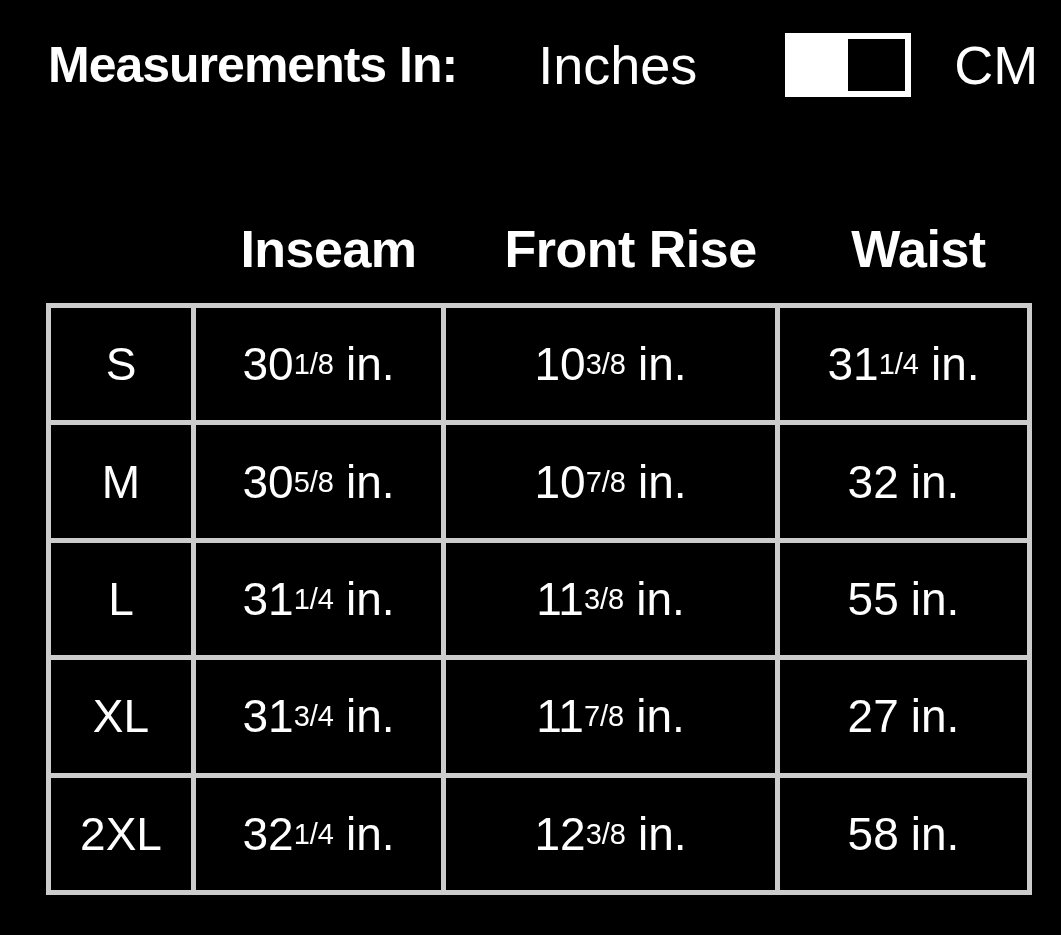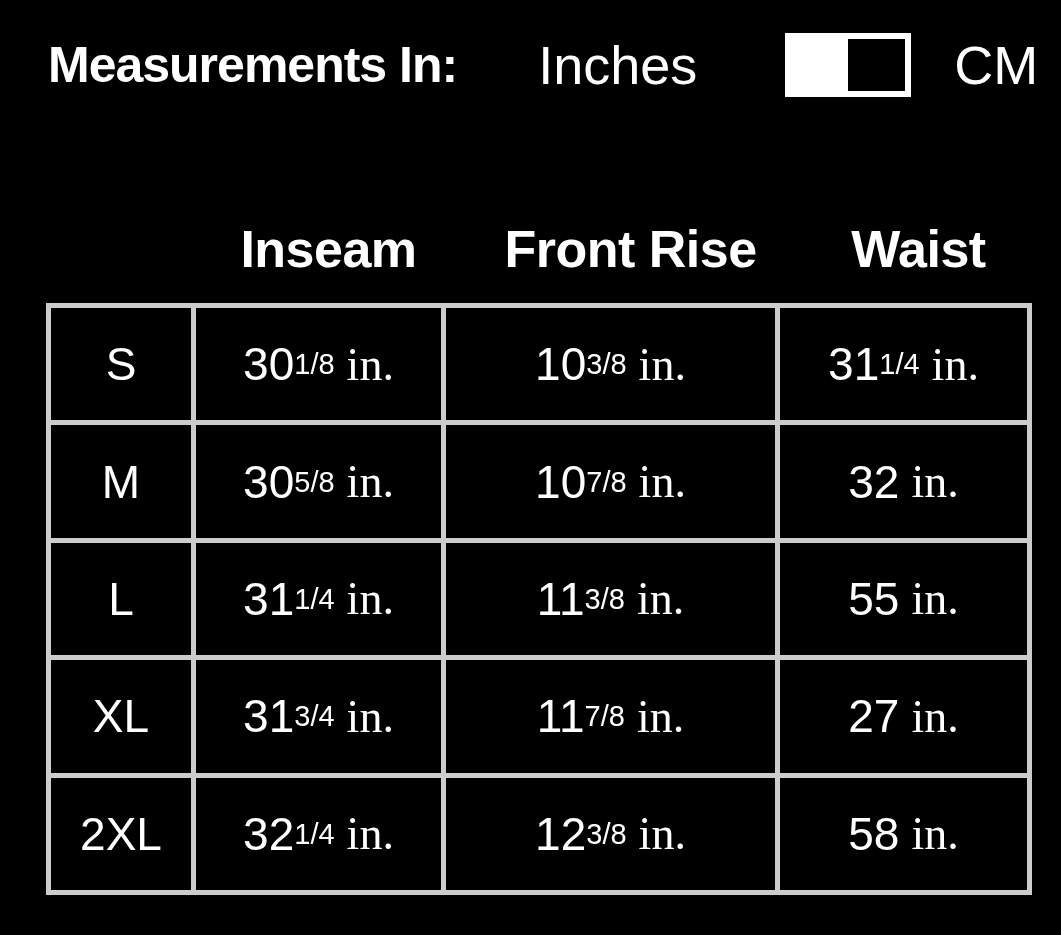--- a/index.html
+++ b/index.html
@@ -88,21 +88,21 @@
     align-items: center;
     justify-content: center;
     font-size: 46px;
     white-space: nowrap;
   }
   .cell sup {
     font-size: 29px;
     line-height: 0;
     vertical-align: 13px;
   }
-  .cell .unit-txt { margin-left: 12px; font-family: Liberation Serif, serif; }
+  .cell .unit-txt { margin-left: 12px; }
 </style>
 </head>
 <body>
 
 <div class="topbar">
   <span class="measure-label">Measurements In:</span>
   <span class="unit-label unit-inches">Inches</span>
   <div class="toggle">
     <div class="knob"></div>
   </div>

